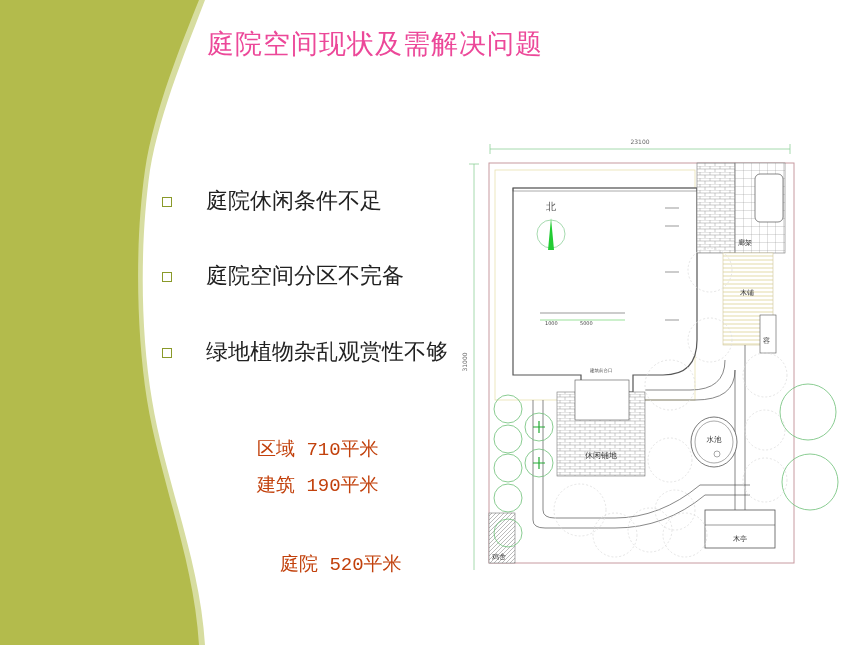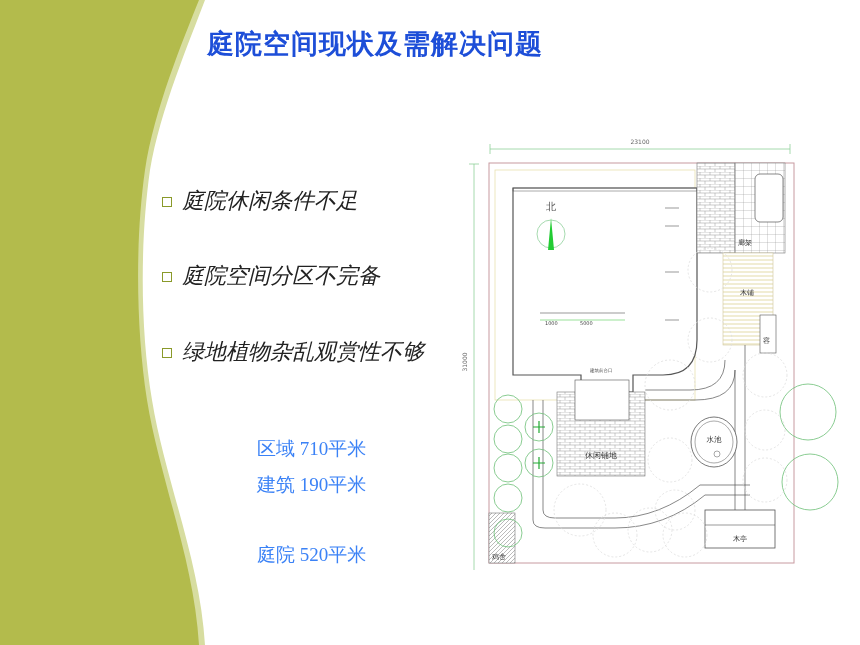--- a/index.html
+++ b/index.html
@@ -1,24 +1,24 @@
 <!DOCTYPE html>
 <html><head>
 <meta charset="utf-8">
 <style>
   html,body{margin:0;padding:0;}
   body{width:860px;height:645px;position:relative;overflow:hidden;background:#ffffff;font-family:"DejaVu Sans",sans-serif;}
   .band{position:absolute;left:0;top:0;width:860px;height:645px;}
-  .title{position:absolute;left:207px;top:26px;font-size:27px;color:#1d4ed8;font-family:"DejaVu Serif",serif;letter-spacing:1px;white-space:nowrap;font-weight:bold;text-align:right;}
+  .title{position:absolute;left:207px;top:26px;font-size:27px;color:#ec4899;font-family:"DejaVu Serif",serif;letter-spacing:1px;white-space:nowrap;font-weight:normal;text-align:right;}
   .bullets{position:absolute;left:162px;top:186px;}
   .bullet{position:absolute;left:0;white-space:nowrap;font-family:"DejaVu Serif",serif;font-size:22px;color:#222;}
   .bullet .box{position:absolute;left:0;top:11px;width:8px;height:8px;border:1.5px solid #8a9a2a;}
-  .bullet .txt{position:absolute;left:20px;top:0;font-style:italic;}
+  .bullet .txt{position:absolute;left:44px;top:0;}
   .stats{position:absolute;left:257px;top:436px;}
-  .stat{position:absolute;left:0;white-space:nowrap;font-family:Liberation Serif, serif;font-size:19px;color:#3b82f6;}
+  .stat{position:absolute;left:0;white-space:nowrap;font-family:Liberation Mono, monospace;font-size:19px;color:#c2410c;}
   .plan{position:absolute;left:455px;top:130px;width:400px;height:440px;}
   .plan text{font-family:"DejaVu Sans",sans-serif;}
 </style>
 </head>
 <body>
 
 <svg class="band" viewBox="0 0 860 645">
   <path d="M0,0 L205,0 C190,40 160,110 150,170 C140,240 140,330 152,400 C165,480 200,560 205,645 L0,645 Z" fill="#d7dda0"></path>
   <path d="M0,0 L199,0 C183,40 154,110 145,170 C135,240 136,330 147,400 C160,480 194,560 199,645 L0,645 Z" fill="#b3bb4c"></path>
 </svg>
@@ -36,21 +36,21 @@
   </div>
   <div class="bullet" style="top:151px;">
     <span class="box"></span>
     <span class="txt">绿地植物杂乱观赏性不够</span>
   </div>
 </div>
 
 <div class="stats">
   <div class="stat" style="top:0px;">区域 710平米</div>
   <div class="stat" style="top:36px;">建筑 190平米</div>
-  <div class="stat" style="top:106px;">庭院 520平米</div>
+  <div class="stat" style="top:115px;margin-left:23px;">庭院 520平米</div>
 </div>
 
 <svg class="plan" viewBox="0 0 400 440">
   <defs>
     <pattern id="brick" width="10" height="6" patternUnits="userSpaceOnUse">
       <rect width="10" height="6" fill="#fff"></rect>
       <path d="M0,0 H10 M0,3 H10 M5,0 V3 M0,3 V6 M10,3 V6" stroke="#999" stroke-width="0.5" fill="none"></path>
     </pattern>
     <pattern id="deck" width="6" height="4" patternUnits="userSpaceOnUse">
       <rect width="6" height="4" fill="#fff"></rect>

